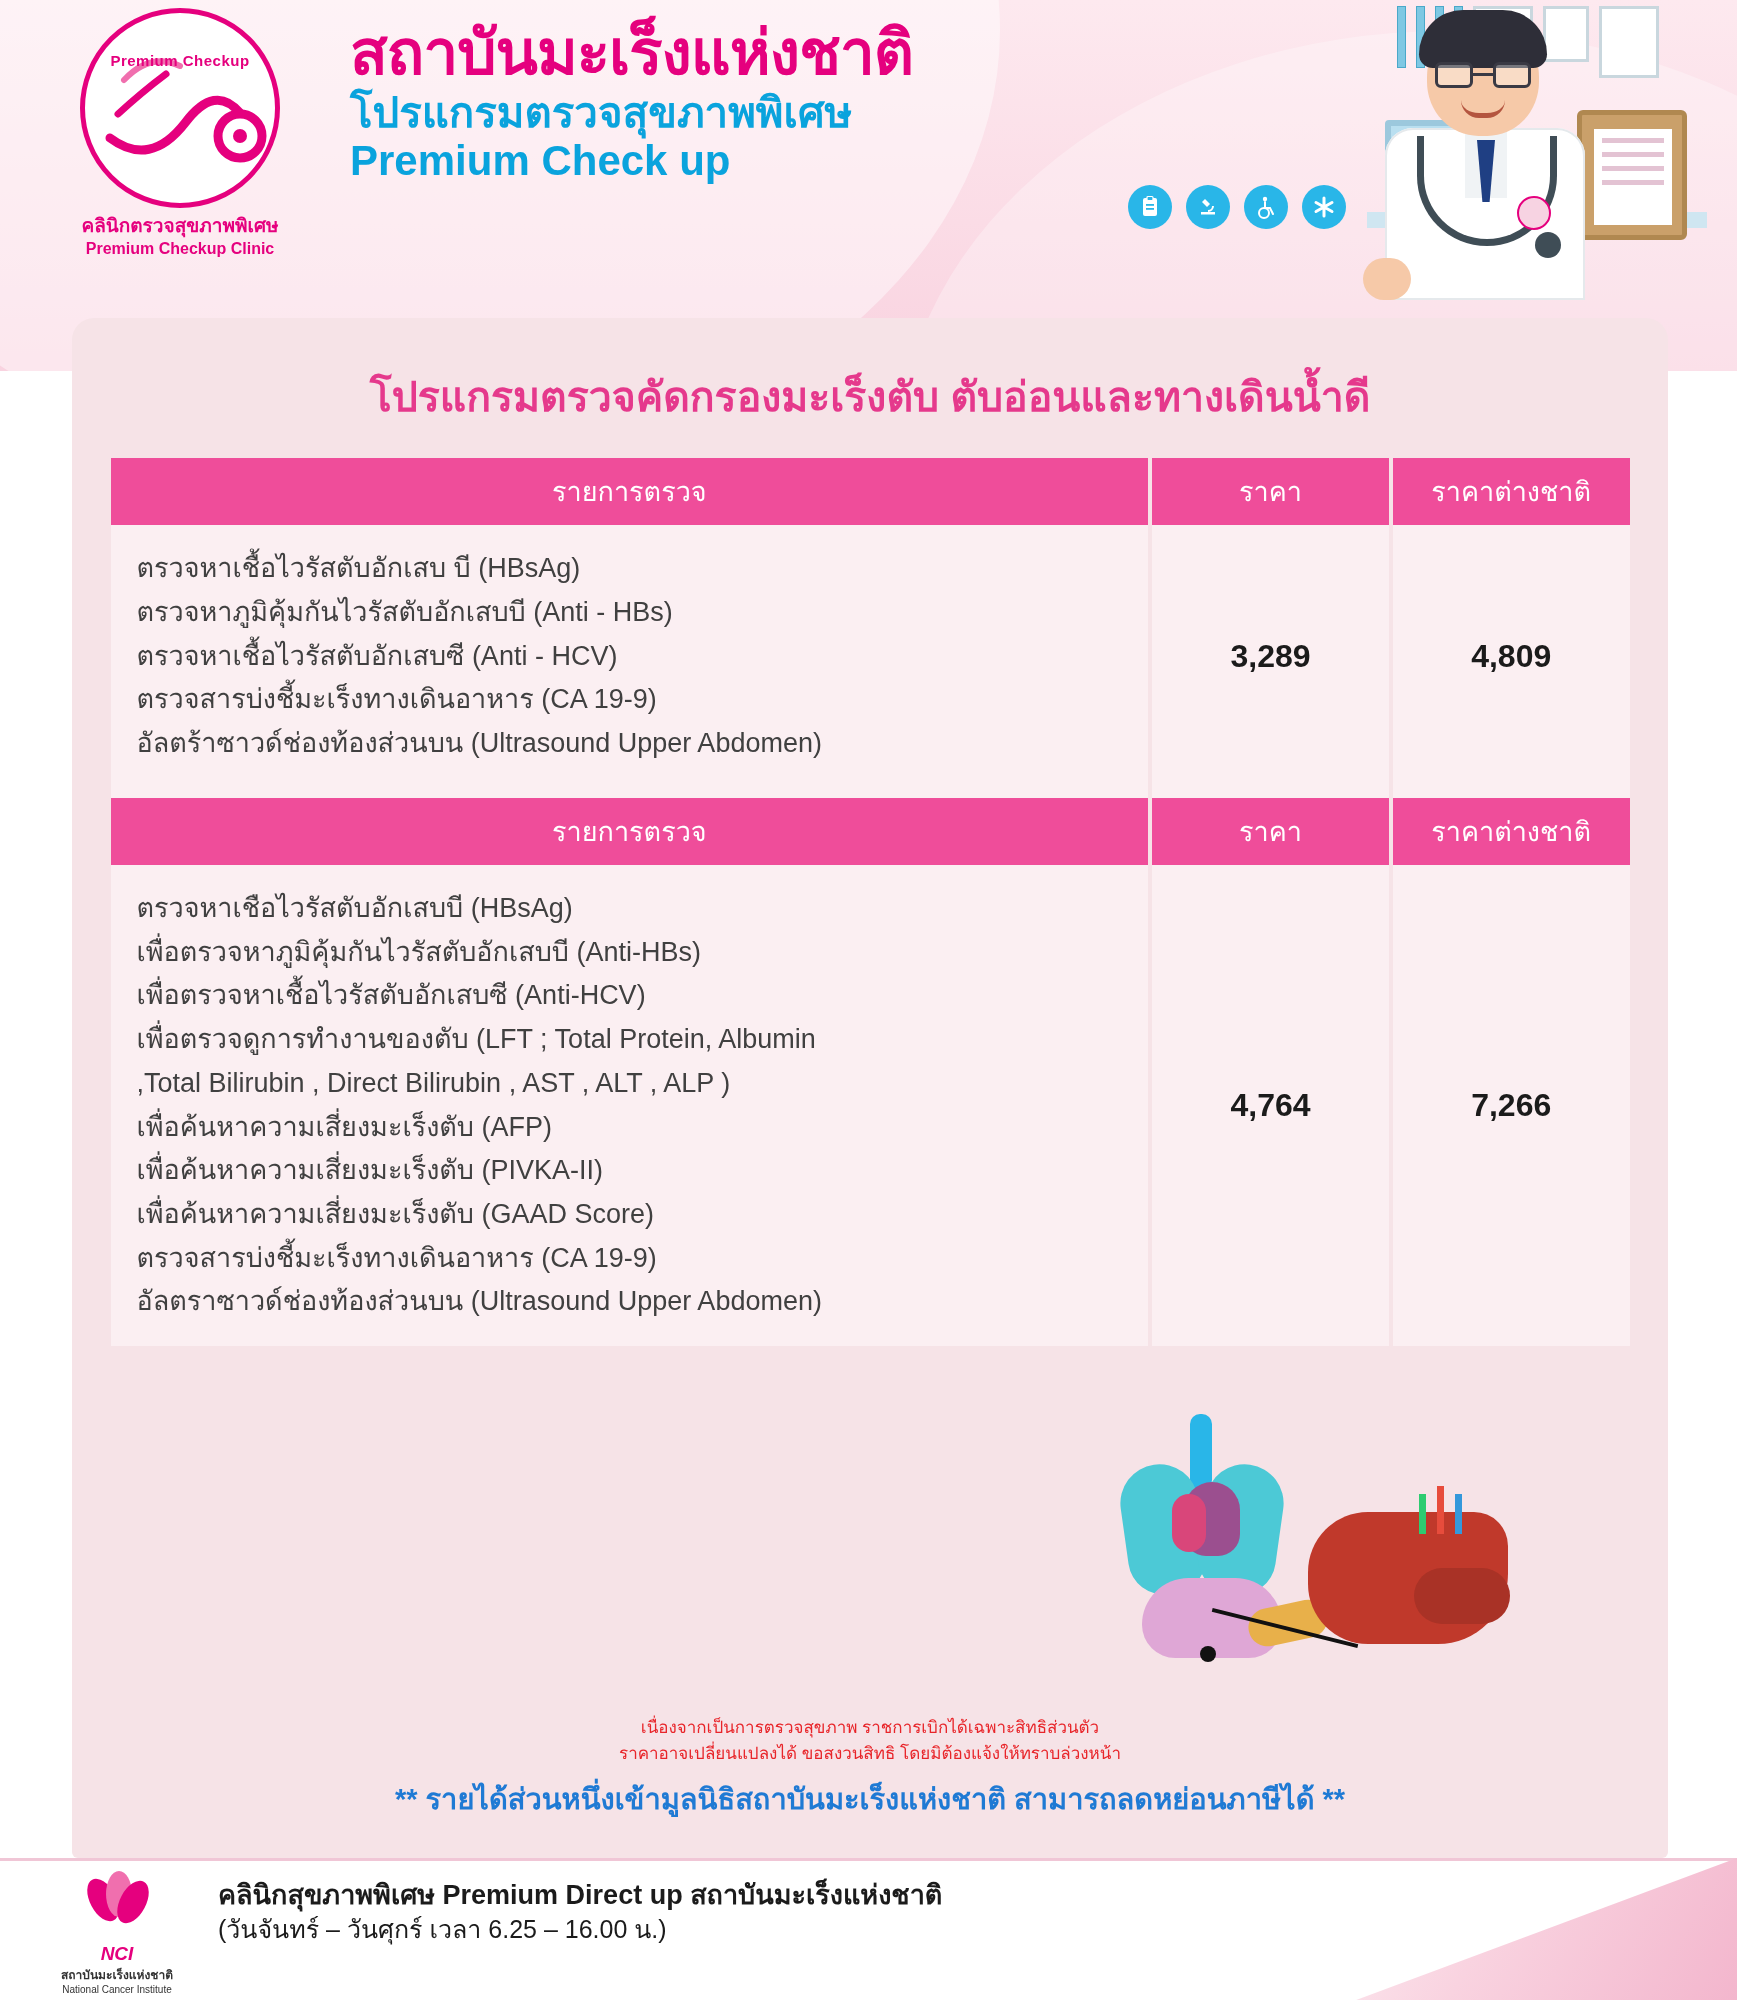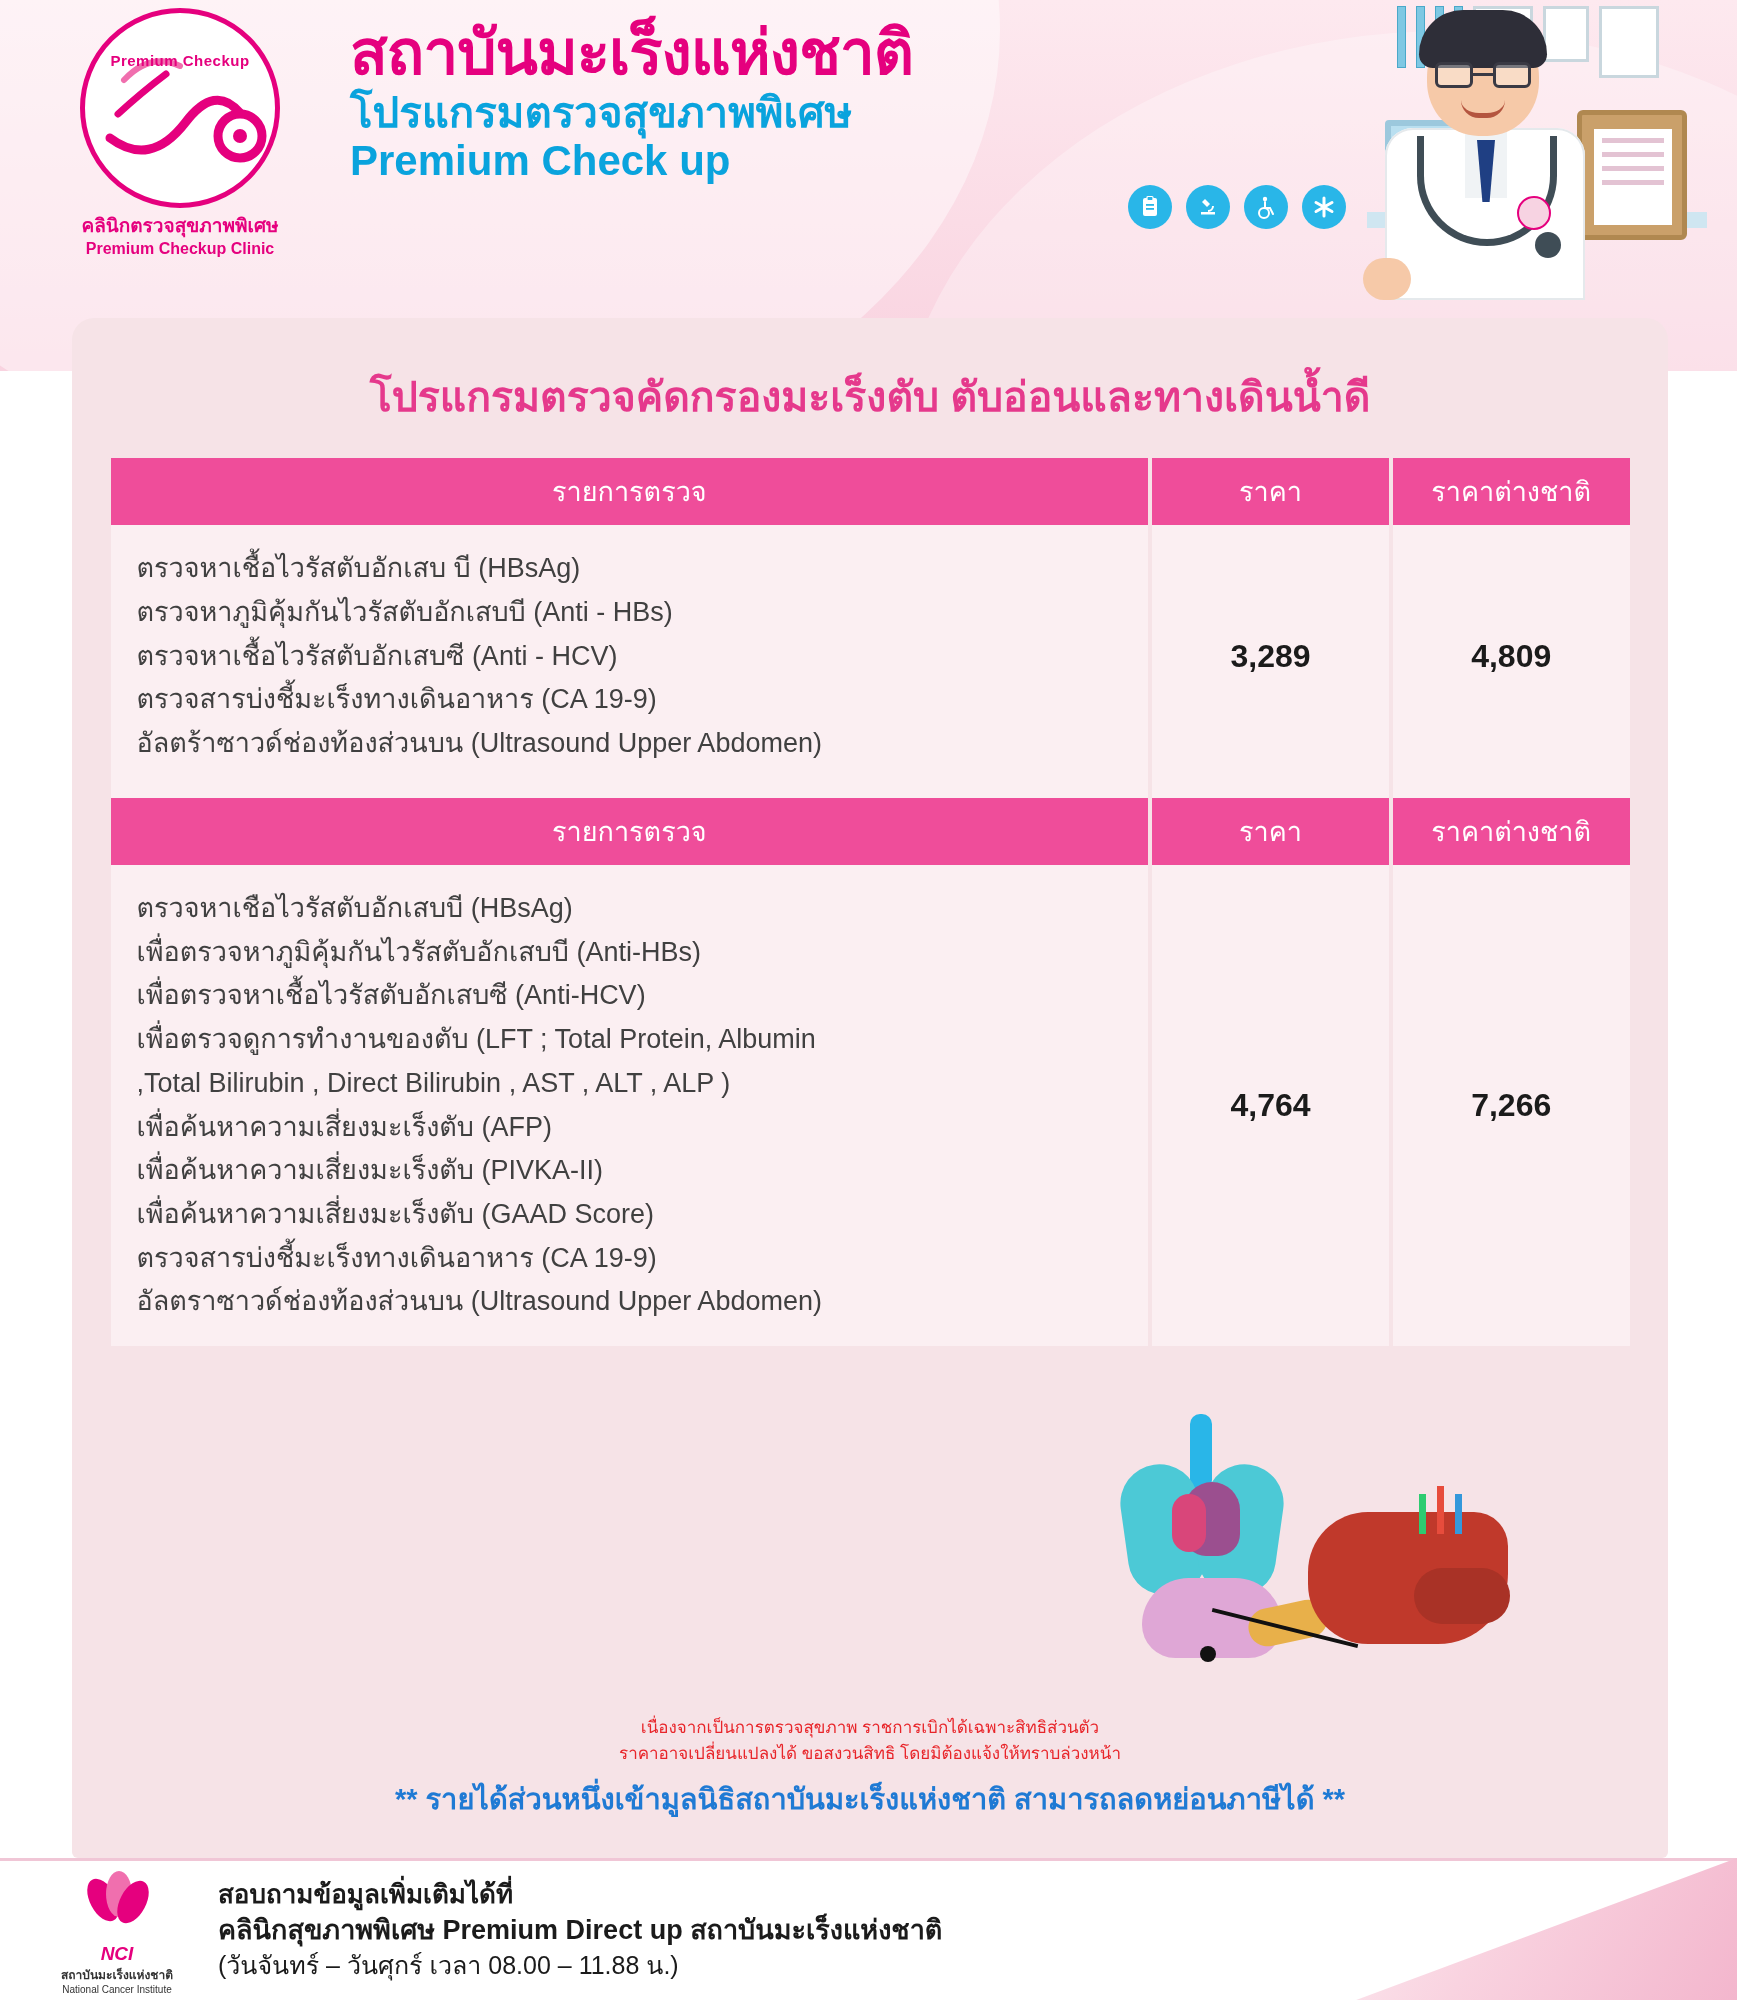--- a/index.html
+++ b/index.html
@@ -572,17 +572,16 @@
     <div class="footer-logo-mark">
       <div class="petal p1"></div>
         <div class="petal p2"></div>
         <div class="petal p3"></div>
     </div>
     <div class="footer-logo-nci">NCI</div>
     <div class="footer-logo-th">สถาบันมะเร็งแห่งชาติ</div>
     <div class="footer-logo-en">National Cancer Institute</div>
   </div>
   <div class="footer-text">
-    <div class="ft-line1">สอบถามข้อมูลเพิ่มเติมได้ที่</div>
     <div class="ft-line2">คลินิกสุขภาพพิเศษ Premium Direct up สถาบันมะเร็งแห่งชาติ</div>
-    <div class="ft-line3">(วันจันทร์ – วันศุกร์ เวลา 08.00 – 11.88 น.)</div>
+    <div class="ft-line3">(วันจันทร์ – วันศุกร์ เวลา 6.25 – 16.00 น.)</div>
   </div>
 </div>
 
 </body></html>

